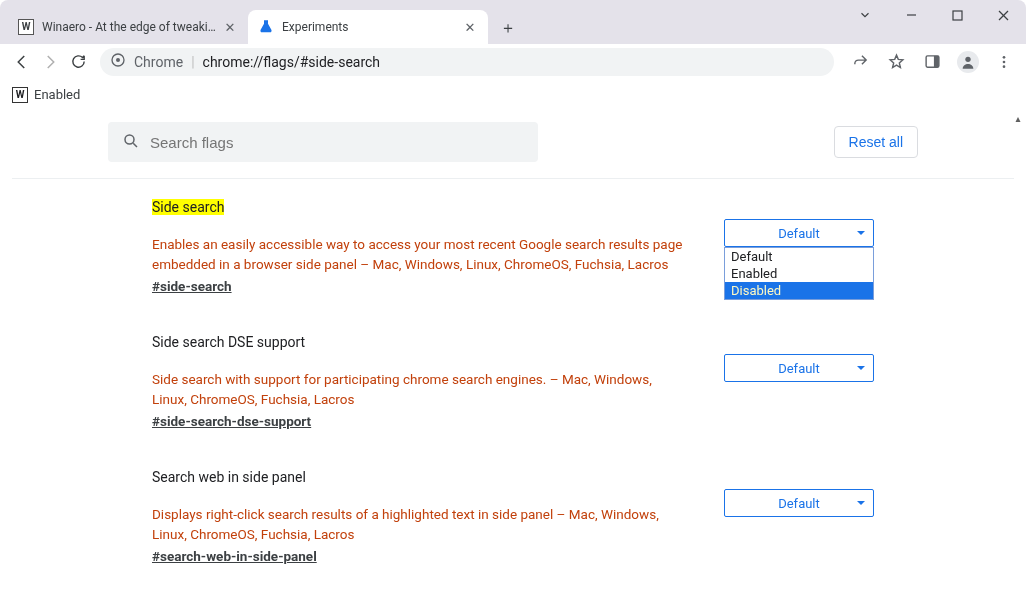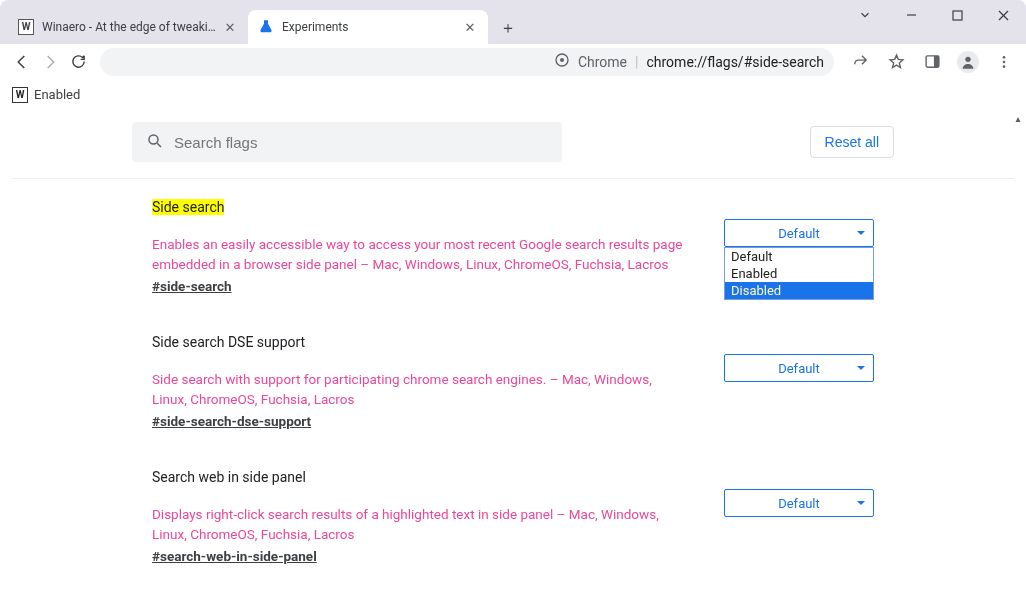--- a/index.html
+++ b/index.html
@@ -11,44 +11,44 @@
 .tab.active { background: #fff; }
 .tab .favicon { width: 16px; height: 16px; margin-right: 8px; flex-shrink: 0; }
 .tab .title { white-space: nowrap; overflow: hidden; text-overflow: ellipsis; flex: 1; }
 .tab .close { width: 16px; height: 16px; display: flex; align-items: center; justify-content: center; color: #5f6368; font-size: 13px; margin-left: 6px; cursor: pointer; }
 .newtab { width: 28px; height: 28px; display: flex; align-items: center; justify-content: center; font-size: 16px; color: #3c4043; margin-left: 6px; margin-bottom: 2px; cursor: pointer; }
 .wincontrols { position: absolute; right: 0; top: 0; height: 30px; display: flex; align-items: center; }
 .wincontrols .wc { width: 46px; height: 30px; display: flex; align-items: center; justify-content: center; color: #3c4043; }
 .toolbar { height: 36px; background: #fff; display: flex; align-items: center; padding: 0 8px; border-bottom: 1px solid #fff; }
 .navbtn { width: 28px; height: 28px; display: flex; align-items: center; justify-content: center; color: #3c4043; border-radius: 14px; }
 .navbtn.disabled { color: #b0b0b0; }
-.addrbar { flex: 1; height: 28px; background: #f1f3f4; border-radius: 14px; display: flex; align-items: center; margin: 0 8px; padding: 0 10px; font-size: 14px; color: #3c4043; justify-content: flex-end; }
+.addrbar { flex: 1; height: 28px; background: #f1f3f4; border-radius: 14px; display: flex; align-items: center; margin: 0 8px; padding: 0 10px; font-size: 14px; color: #3c4043; }
 .addrbar .secureicon { margin-right: 8px; color: #5f6368; }
 .addrbar .host { color: #5f6368; }
 .addrbar .sep { color: #c0c0c0; margin: 0 8px; }
 .addrbar .url { color: #202124; }
 .tbicons { display: flex; align-items: center; gap: 8px; margin-left: 4px; }
 .tbicons .ic { width: 28px; height: 28px; display: flex; align-items: center; justify-content: center; color: #5f6368; border-radius: 14px; }
 .bookmarkbar { height: 30px; background: #fff; border-bottom: 1px solid #fff; display: flex; align-items: center; padding: 0 12px; gap: 6px; }
 .bookmarkbar .bmicon { width: 16px; height: 16px; background: #fff; border: 1px solid #333; display: flex; align-items: center; justify-content: center; font-size: 10px; font-weight: bold; }
 .bookmarkbar .bmlabel { font-size: 13px; color: #3c4043; }
 .content { position: absolute; top: 110px; left: 12px; right: 12px; bottom: 4px; overflow: hidden; background: #fff; }
 .content-inner { width: 100%; height: 100%; overflow-y: auto; }
-.headerrow { display: flex; align-items: center; padding: 12px 0; margin: 0 120px; }
+.headerrow { display: flex; align-items: center; padding: 12px 0; margin: 0 96px; }
 .searchflags { flex: 1; max-width: 430px; height: 40px; background: #f1f3f4; border-radius: 4px; display: flex; align-items: center; padding: 0 14px; color: #5f6368; }
 .searchflags .sicon { margin-right: 10px; }
 .searchflags input { border: none; background: transparent; font-size: 15px; color: #202124; outline: none; width: 100%; }
 .resetbtn { margin-left: auto; border: 1px solid #dadce0; background: #fff; color: #1a73e8; font-size: 14px; padding: 7px 14px; border-radius: 4px; cursor: pointer; }
 .divider { border-top: 1px solid #eceff1; margin-top: 4px; }
 .flags { margin: 0 140px; padding-top: 20px; }
 .flag { display: flex; margin-bottom: 40px; position: relative; }
 .flag .left { flex: 1; padding-right: 40px; }
 .flag .ftitle { font-size: 14px; color: #202124; margin-bottom: 20px; display: inline-block; }
 .flag .ftitle.hl { background: #ffff00; }
-.flag .fdesc { font-size: 13.5px; color: #ec4899; line-height: 1.45; margin-bottom: 4px; }
+.flag .fdesc { font-size: 13.5px; color: #c2410c; line-height: 1.45; margin-bottom: 4px; }
 .flag .flink { font-size: 13.5px; color: #3c4043; text-decoration: underline; font-weight: bold; }
 .flag .right { width: 150px; padding-top: 20px; position: relative; }
 .combo { width: 150px; height: 28px; border: 1px solid #1a73e8; background: #fff; color: #1a73e8; font-size: 13px; display: flex; align-items: center; justify-content: center; position: relative; cursor: pointer; border-radius: 2px; }
 .combo::after { content: ""; position: absolute; right: 8px; top: 11px; border: 4px solid transparent; border-top-color: #1a73e8; }
 .dropdown { position: absolute; top: 48px; left: 0; width: 150px; border: 1px solid #7a9edb; background: #fff; font-size: 13px; z-index: 10; }
 .dropdown .opt { padding: 1px 6px; color: #202124; cursor: pointer; }
 .dropdown .opt.sel { background: #1a73e8; color: #fef9c3; }
 .scrollbar-fake { position: absolute; right: 0; top: 110px; bottom: 4px; width: 16px; }
 .scrollbar-fake .up { position: absolute; top: 0; right: 0; width: 16px; height: 16px; display: flex; align-items: center; justify-content: center; font-size: 10px; color: #606060; }
 .avatar { width: 22px; height: 22px; background: #e8eaed; border-radius: 50%; display: flex; align-items: center; justify-content: center; }

